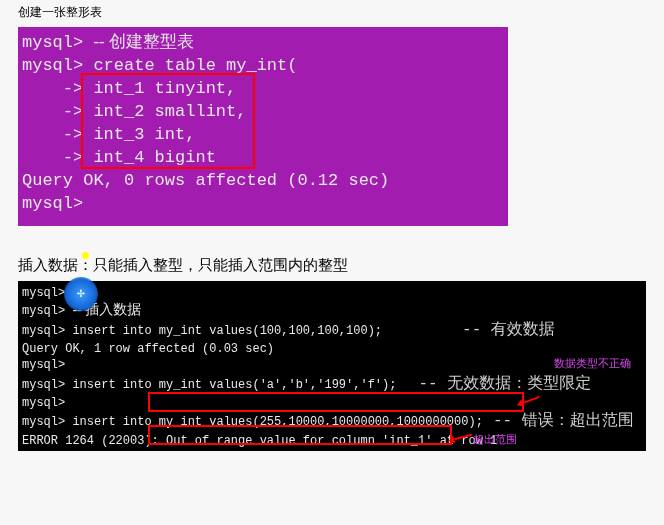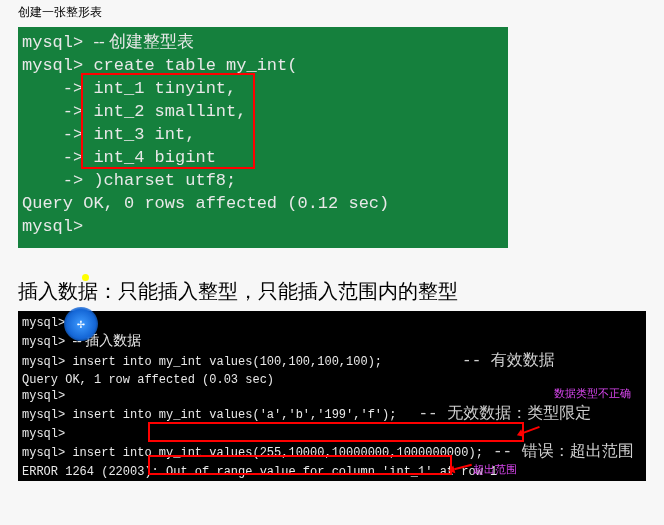--- a/index.html
+++ b/index.html
@@ -12,24 +12,24 @@
     color: #000;
   }
   .heading {
     padding: 4px 4px 6px 18px;
     color: #000;
     font-size: 12px;
   }
   .heading2 {
     padding: 2px 4px 6px 18px;
     color: #000;
-    font-size: 20px;
+    font-size: 15px;
   }
   .terminal {
-    background: #15803d;
+    background: #a21caf;
     color: #E8E8E8;
     font-family: "Consolas","Courier New",monospace;
     font-size: 17px;
     line-height: 1.35;
     padding: 4px 8px 10px 4px;
     margin: 0 18px 28px 18px;
     position: relative;
     width: 490px;
     box-sizing: border-box;
   }
@@ -101,21 +101,20 @@
 
 <div class="heading">创建一张整形表</div>
 
 <div class="terminal">
   <div class="ln"><span>mysql&gt; </span><span style="font-family:'Microsoft YaHei';">-- 创建整型表</span></div>
   <div class="ln">mysql&gt; create table my_int(</div>
   <div class="ln">    -&gt; int_1 tinyint,</div>
   <div class="ln">    -&gt; int_2 smallint,</div>
   <div class="ln">    -&gt; int_3 int,</div>
   <div class="ln">    -&gt; int_4 bigint</div>
-  <div class="ln">    -&gt; )charset utf8;</div>
   <div class="ln">Query OK, 0 rows affected (0.12 sec)</div>
   <div class="ln"></div>
   <div class="ln">mysql&gt;</div>
   <div class="red-box" style="left:63px; top:46px; width:170px; height:92px;"></div>
 </div>
 
 <div class="heading2" style="position:relative;">
   <span class="yellow-dot"></span>
   <span>插入数据：只能插入整型，只能插入范围内的整型</span>
 </div>

